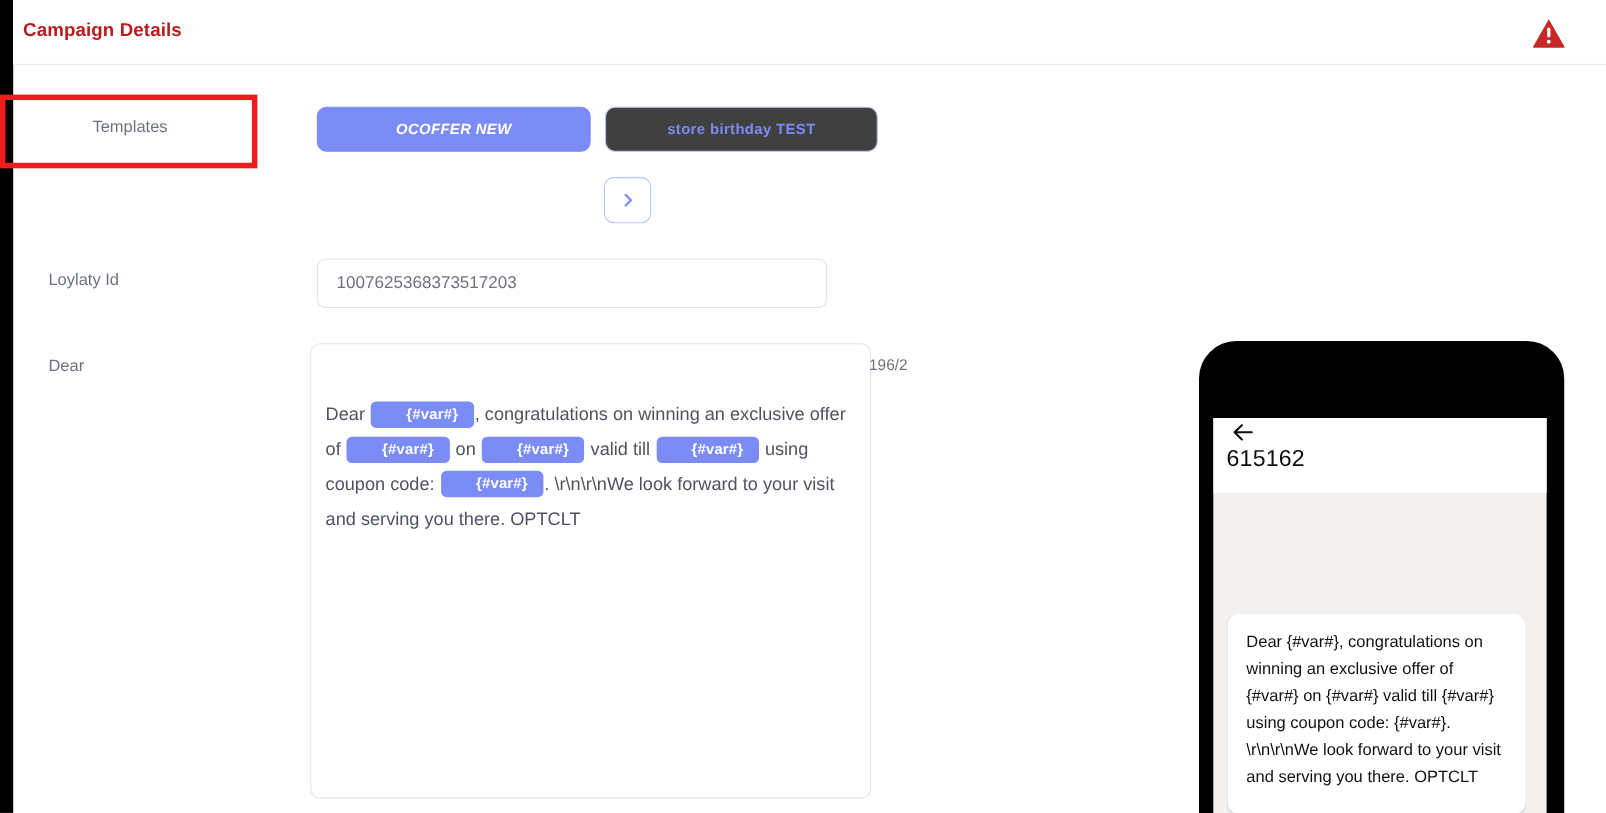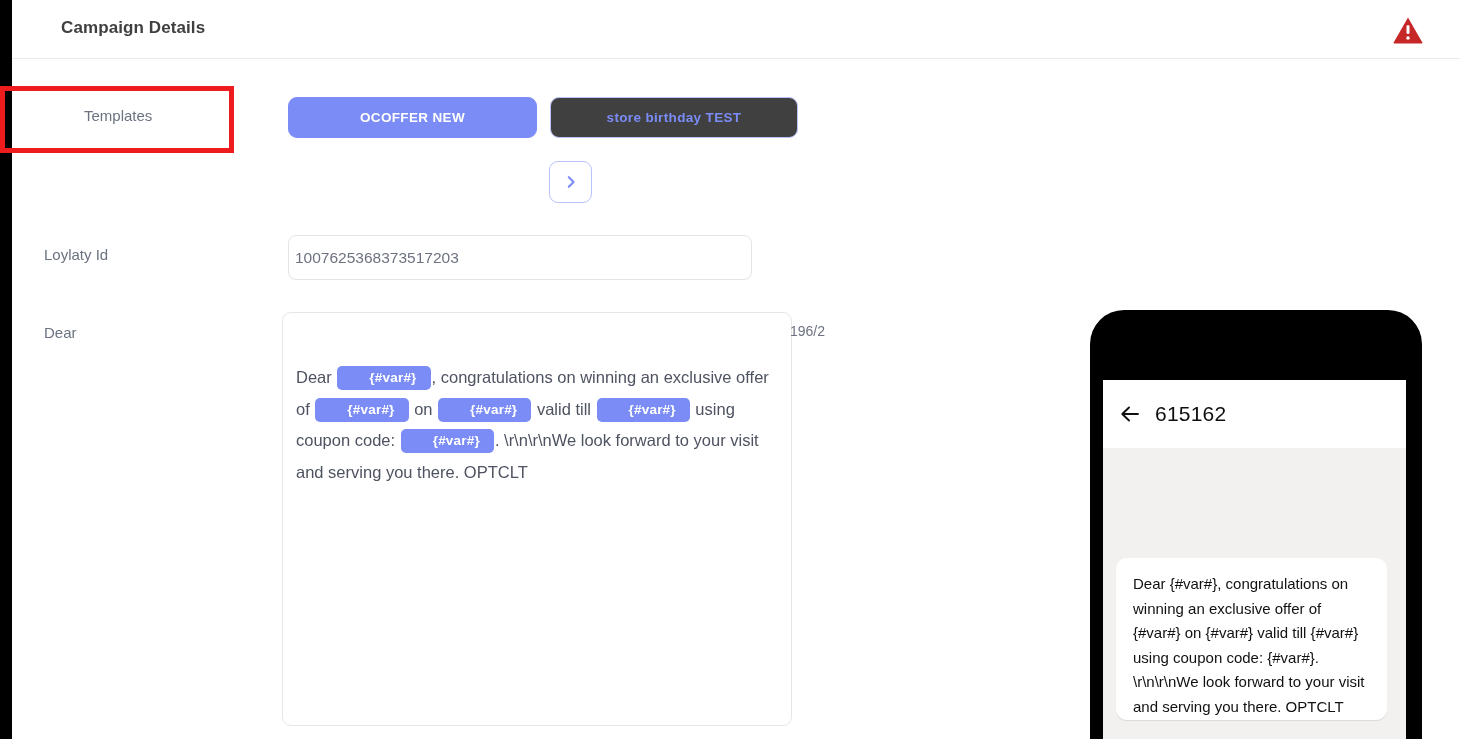--- a/index.html
+++ b/index.html
@@ -25,21 +25,21 @@
   
   .header {
     position: absolute; left: 12px; top: 0;
     width: 1448px; height: 59px;
     background: #ffffff;
     border-bottom: 1px solid #e8eaed;
   }
   .header-title {
     position: absolute; left: 9px; top: 18px;
     font-size: 17px; font-weight: 700;
-    color: #404040; letter-spacing: 0.1px; margin-left: 40px;
+    color: #b91c1c; letter-spacing: 0.1px;
   }
   .warn-icon {
     position: absolute; right: 36px; top: 14px;
     width: 32px; height: 32px;
     cursor: pointer;
   }
 
   
   .row-label {
     position: absolute;
@@ -72,20 +72,21 @@
     color: #7b8cf6;
     border: 1px solid #b9c3fb;
     text-align: center;
     padding: 0 8px;
     white-space: nowrap;
   }
   .tpl-btn.active {
     background: #7b8cf6;
     color: #ffffff;
     border-color: #7b8cf6;
+    font-style: italic;
   }
   .tpl-1 { left: 288px; top: 97px;  width: 249px; height: 41px; }
   .tpl-2 { left: 550px; top: 97px;  width: 248px; height: 41px; }
   .tpl-3 { left: 288px; top: 161px; width: 249px; height: 42px; }
   .tpl-next {
     position: absolute; left: 549px; top: 161px;
     width: 43px; height: 42px;
     border-radius: 9px;
     background:#fff; border:1px solid #b9c3fb;
     display:flex; align-items:center; justify-content:center;
@@ -96,21 +97,21 @@
   
   .tplid-input {
     position: absolute; left: 288px; top: 235px;
     width: 464px; height: 45px;
     border: 1px solid #e2e4e9;
     border-radius: 8px;
     background: #ffffff;
     font-family: "Liberation Sans", sans-serif;
     font-size: 15.5px;
     color: #6d7280;
-    padding: 0 6px;
+    padding: 0 17px;
     outline: none;
   }
 
   
   .body-box {
     position: absolute; left: 282px; top: 312px;
     width: 510px; height: 414px;
     border: 1px solid #e4e6ea;
     border-radius: 9px;
     background: #ffffff;
@@ -153,42 +154,42 @@
   .phone-screen {
     position: absolute; left: 13px; top: 70px;
     width: 303px; height: 400px;
     background: #f2f1ef;
     overflow: hidden;
   }
   .phone-appbar {
     position: absolute; left: 0; top: 0;
     width: 338px; height: 68px;
     background: #ffffff;
-    display: flex; align-items: center;
+    display: flex;  flex-direction: column;
   }
   .back-arrow {
     margin-left: 14px;
     width: 26px; height: 26px;
     color: #111;
     cursor: pointer;
     display:flex; align-items:center; justify-content:center;
   }
   .phone-number {
     margin-left: 12px;
     font-size: 21px;
     color: #0e0e0e;
     font-weight: 400;
     letter-spacing: 0.2px;
   }
   .sms-bubble {
     position: absolute; left: 13px; top: 178px;
     width: 271px;
     background: #ffffff;
     border-radius: 11px;
-    padding: 14px 17px 0 17px;
+    padding: 14px 17px 20px 17px;
     font-size: 15px;
     line-height: 24.6px;
     color: #111111;
     box-shadow: 0 1px 1px rgba(0,0,0,0.10);
   }
 </style>
 </head>
 <body>
 
 <div id="page">

